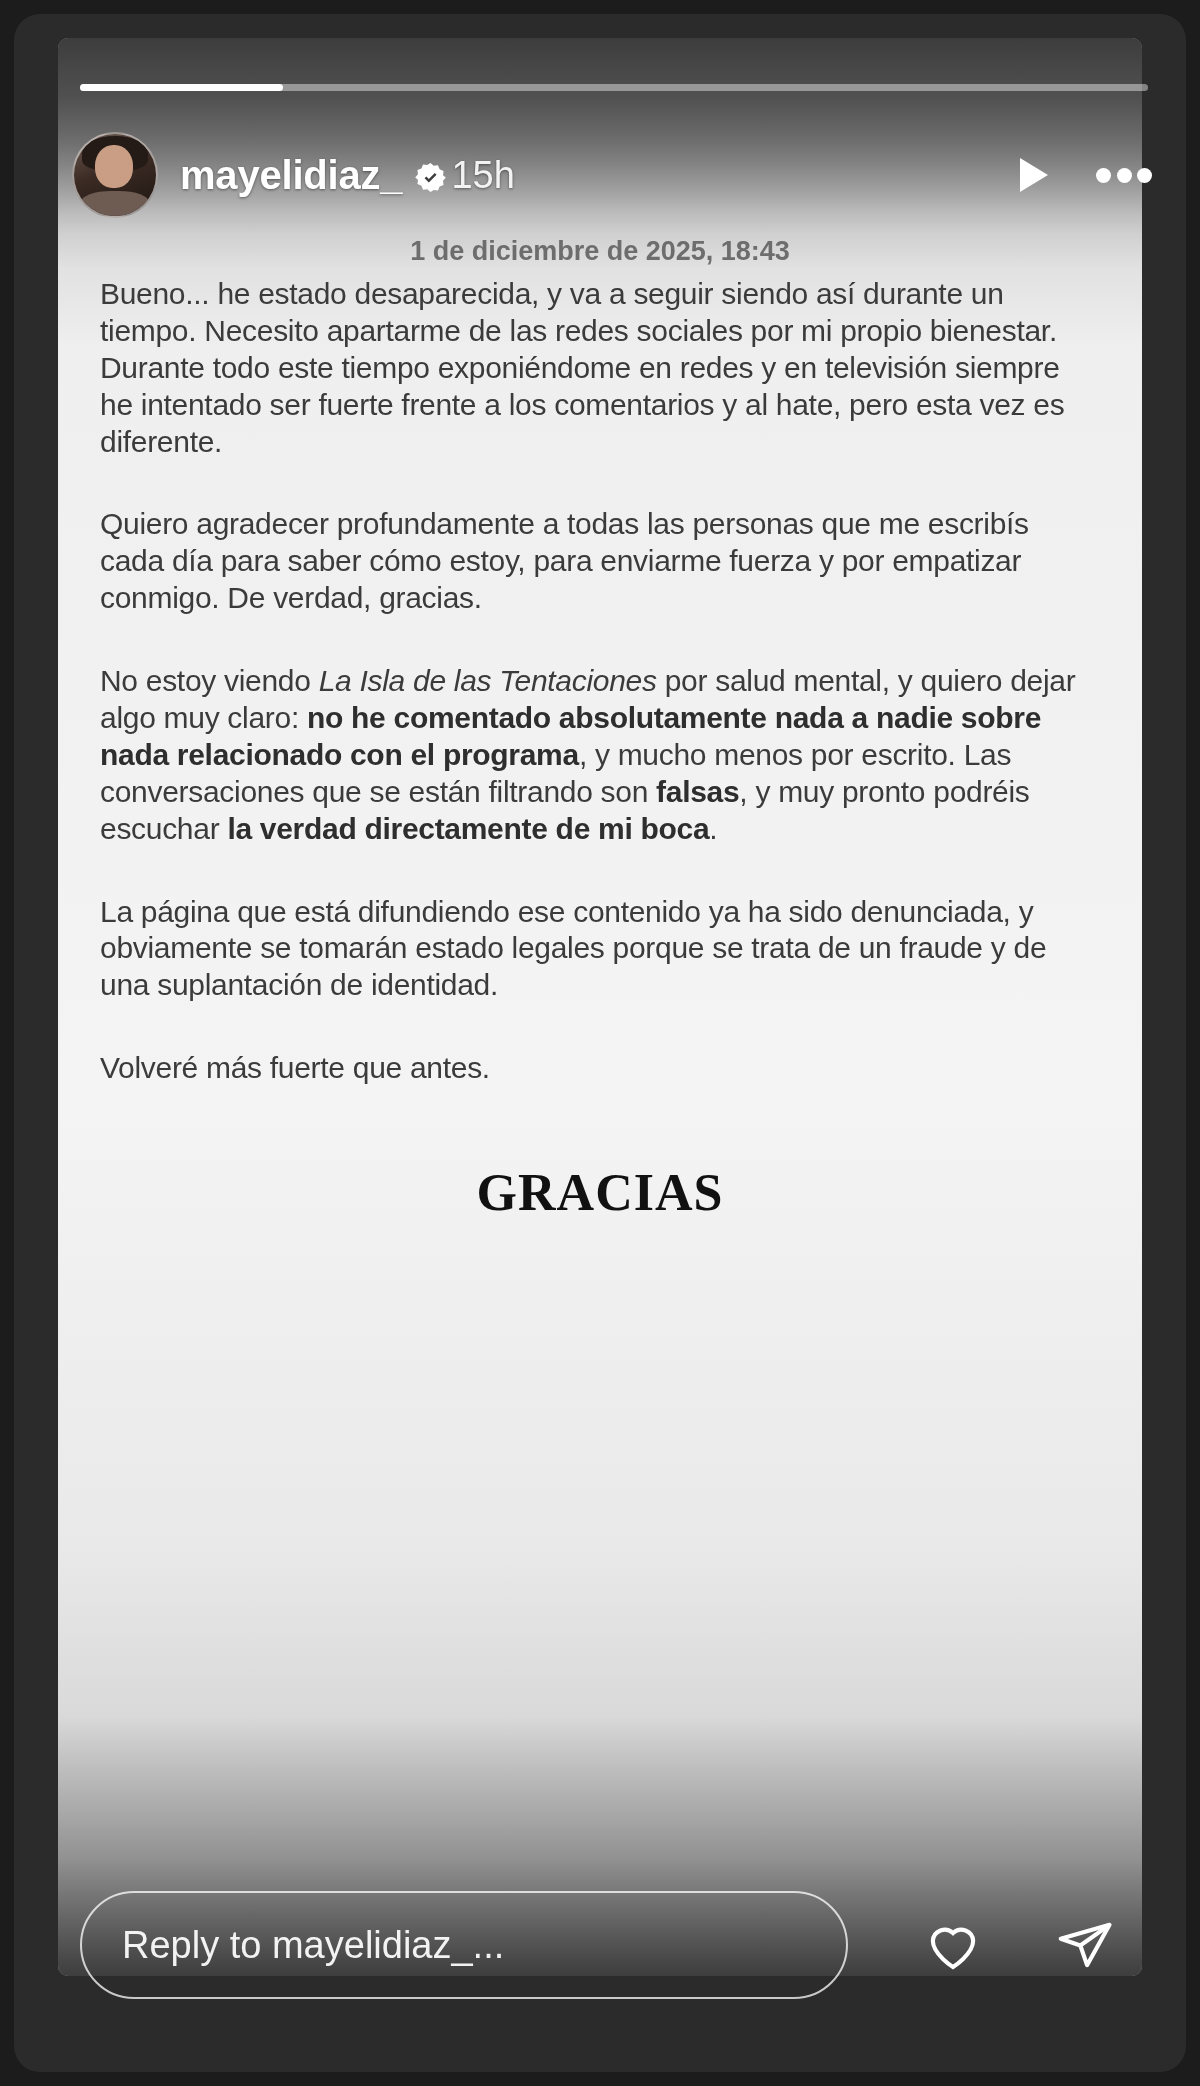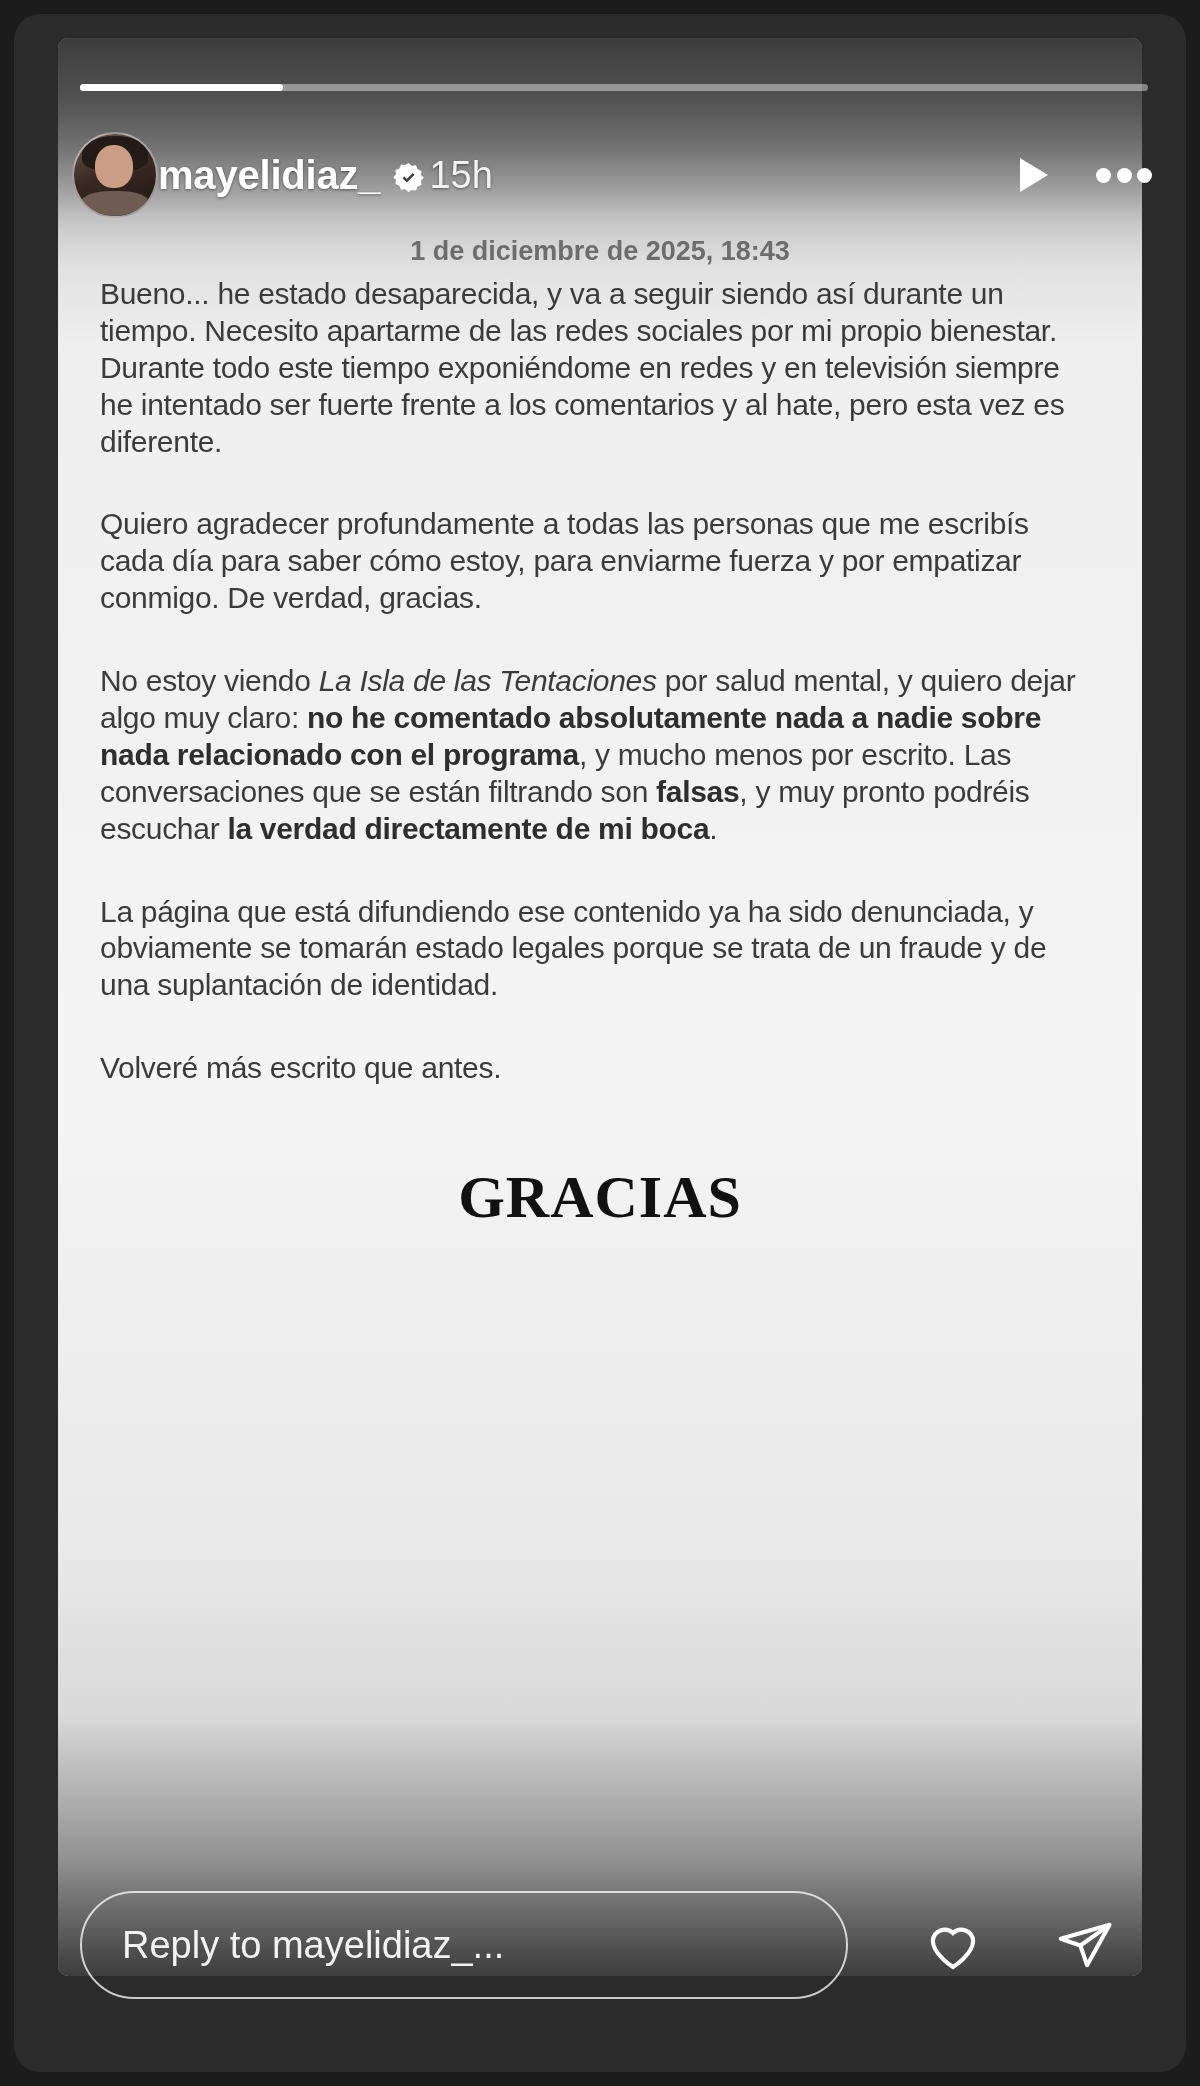--- a/index.html
+++ b/index.html
@@ -116,20 +116,21 @@
     background: #241a16;
   }
   .avatar .body {
     position: absolute;
     left: 8%; bottom: 0;
     width: 84%; height: 30%;
     border-radius: 44% 44% 0 0;
     background: #6e5c53;
   }
   .username {
+    margin-left: 22px;
     color: #ffffff;
     font-size: 40px;
     font-weight: 700;
     letter-spacing: -0.2px;
     text-shadow: 0 1px 3px rgba(0,0,0,0.45);
     white-space: nowrap;
   }
   .verified-badge {
     margin-left: 12px;
     width: 33px;
@@ -196,21 +197,21 @@
   .para b { font-weight: 700; color: #2e2e2e; }
   .para i { font-style: italic; }
 
   .gracias {
     position: absolute;
     left: 0; right: 0;
     top: 1125px;
     text-align: center;
     font-family: "Liberation Serif", serif;
     font-weight: 700;
-    font-size: 60px;
+    font-size: 52px;
     letter-spacing: 1px;
     color: #111;
     z-index: 6;
   }
 
   
   .reply-bar {
     position: absolute;
     left: 66px;
     bottom: 72px;
@@ -265,21 +266,21 @@
         <p class="para">
           <span>Quiero agradecer profundamente a todas las personas que me escribís cada día para saber cómo estoy, para enviarme fuerza y por empatizar conmigo. De verdad, gracias.</span>
         </p>
         <p class="para">
           <span>No estoy viendo </span><i>La Isla de las Tentaciones</i><span> por salud mental, y quiero dejar algo muy claro: </span><b>no he comentado absolutamente nada a nadie sobre nada relacionado con el programa</b><span>, y mucho menos por escrito. Las conversaciones que se están filtrando son </span><b>falsas</b><span>, y muy pronto podréis escuchar </span><b>la verdad directamente de mi boca</b><span>.</span>
         </p>
         <p class="para">
           <span>La página que está difundiendo ese contenido ya ha sido denunciada, y obviamente se tomarán estado legales porque se trata de un fraude y de una suplantación de identidad.</span>
         </p>
         <p class="para">
-          <span>Volveré más escrito que antes.</span>
+          <span>Volveré más fuerte que antes.</span>
         </p>
       </div>
 
       <div class="gracias">GRACIAS</div>
 
       <div class="bottom-scrim"></div>
     </div>
 
     <div class="progress-track">
       <div class="progress-fill" id="progress-fill" style="width: 19%;"></div>

